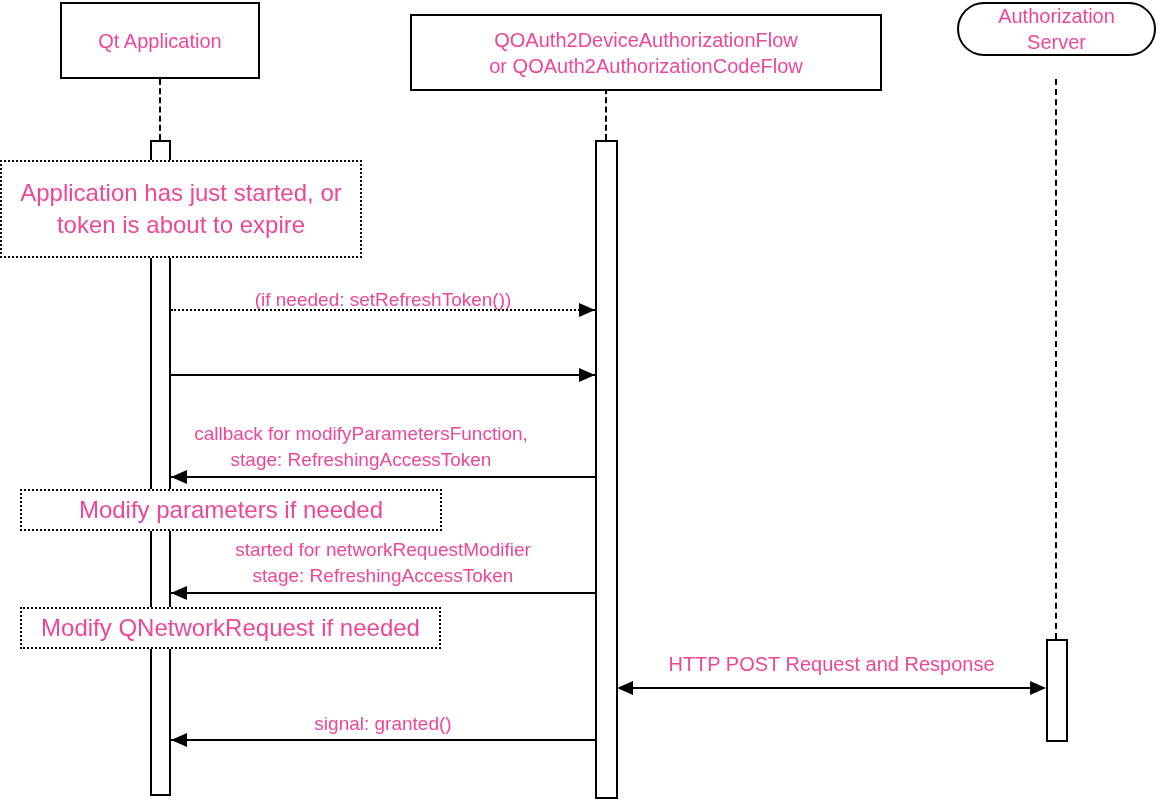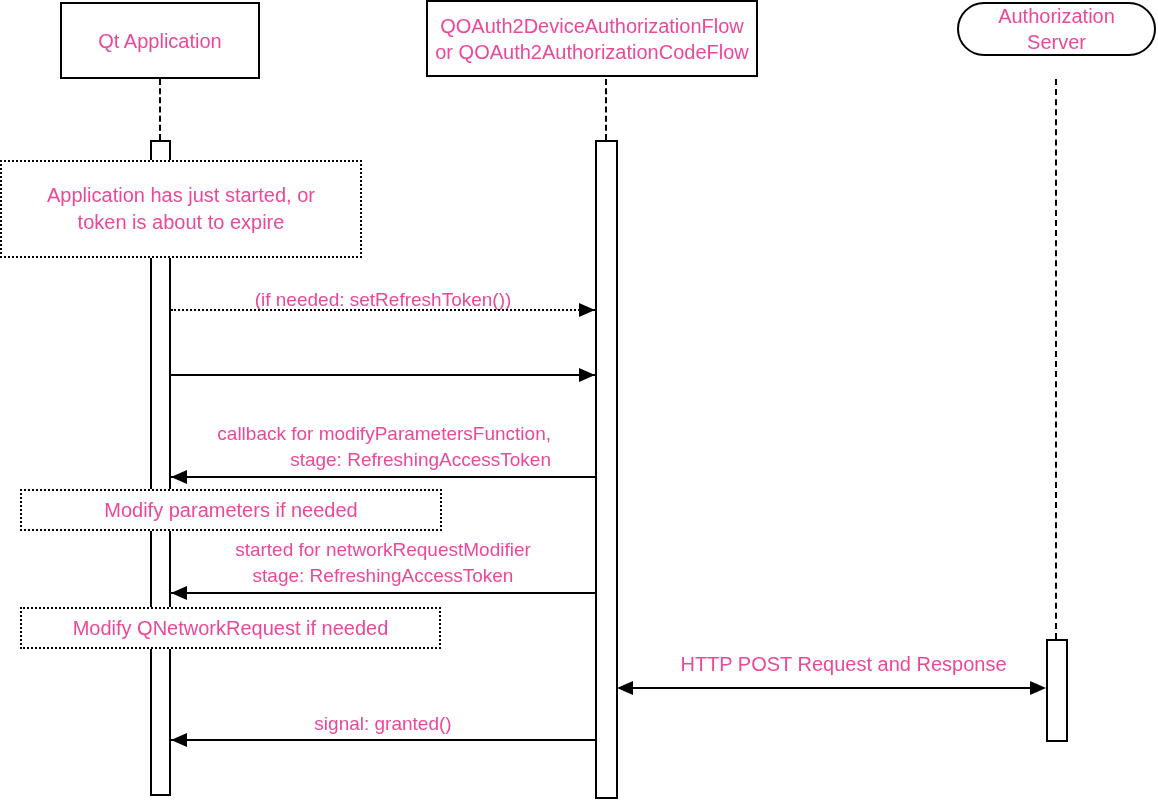--- a/index.html
+++ b/index.html
@@ -41,21 +41,21 @@
   }
   .note {
     position: absolute;
     box-sizing: border-box;
     border: 2px dotted #000;
     background: #fff;
     display: flex;
     align-items: center;
     justify-content: center;
     text-align: center;
-    font-size: 20px;
+    font-size: 24px;
     line-height: 1.35;
     white-space: pre-line;
     z-index: 3;
   }
   .msg-line {
     position: absolute;
     height: 0;
     border-top: 2px solid #000;
     z-index: 3;
   }
@@ -87,21 +87,21 @@
   }
   .msg-label.big { font-size: 20px; }
 </style>
 </head>
 <body>
 
 <div id="diagram">
 
   <div class="pbox" style="left:60px; top:2px; width:200px; height:77px;">Qt Application</div>
 
-  <div class="pbox" style="left:410px; top:0; width:332px; height:77px;margin-left:16px;">QOAuth2DeviceAuthorizationFlow
+  <div class="pbox" style="left:410px; top:14px; width:472px; height:77px;">QOAuth2DeviceAuthorizationFlow
 or QOAuth2AuthorizationCodeFlow</div>
 
   <div class="pbox" style="left:957px; top:2px; width:199px; height:54px;border-radius:29px;">Authorization
 Server</div>
 
   <div class="lifeline" style="left:159px; top:79px; height:61px;"></div>
   <div class="lifeline" style="left:605px; top:79px; height:61px;"></div>
   <div class="lifeline" style="left:1055px; top:79px; height:560px;"></div>
 
   <div class="actbar" style="left:150px; top:140px; width:21px; height:656px;"></div>
@@ -115,31 +115,31 @@
 
   <div class="note" style="left:20px; top:489px; width:422px; height:42px;">Modify parameters if needed</div>
 
   <div class="msg-label" style="left:171px; top:287px; width:424px;">(if needed: setRefreshToken())</div>
   <div class="msg-line dotted" style="left:171px; top:309px; width:424px;"></div>
   <div class="arrowhead dir-right" style="left:579px; top:303px;"></div>
 
   <div class="msg-line" style="left:171px; top:374px; width:424px;"></div>
   <div class="arrowhead dir-right" style="left:579px; top:368px;"></div>
 
-  <div class="msg-label" style="left:171px; top:421px; width:380px;text-align:right;">callback for modifyParametersFunction,
+  <div class="msg-label" style="left:171px; top:421px; width:380px;">callback for modifyParametersFunction,
 stage: RefreshingAccessToken</div>
   <div class="msg-line" style="left:171px; top:476px; width:424px;"></div>
   <div class="arrowhead dir-left" style="left:171px; top:470px;"></div>
 
   <div class="msg-label" style="left:171px; top:537px; width:424px;">started for networkRequestModifier
 stage: RefreshingAccessToken</div>
   <div class="msg-line" style="left:171px; top:592px; width:424px;"></div>
   <div class="arrowhead dir-left" style="left:171px; top:586px;"></div>
 
-  <div class="msg-label big" style="left:617px; top:651px; width:429px;padding-left:12px;">HTTP POST Request and Response</div>
+  <div class="msg-label big" style="left:617px; top:651px; width:429px;">HTTP POST Request and Response</div>
   <div class="msg-line" style="left:625px; top:687px; width:413px;"></div>
   <div class="arrowhead dir-left" style="left:617px; top:681px;"></div>
   <div class="arrowhead dir-right" style="left:1030px; top:681px;"></div>
 
   <div class="msg-label" style="left:171px; top:711px; width:424px;">signal: granted()</div>
   <div class="msg-line" style="left:171px; top:739px; width:424px;"></div>
   <div class="arrowhead dir-left" style="left:171px; top:733px;"></div>
 
 </div>
 

